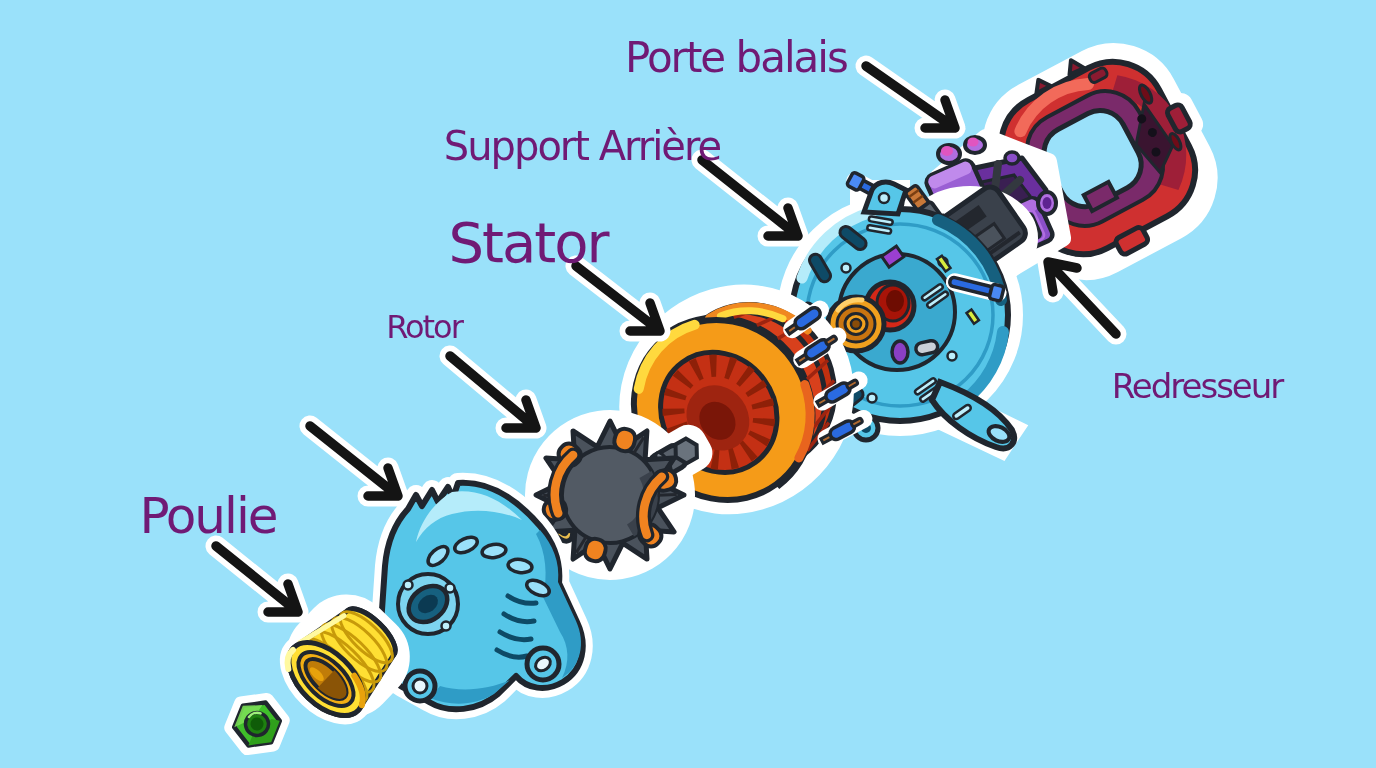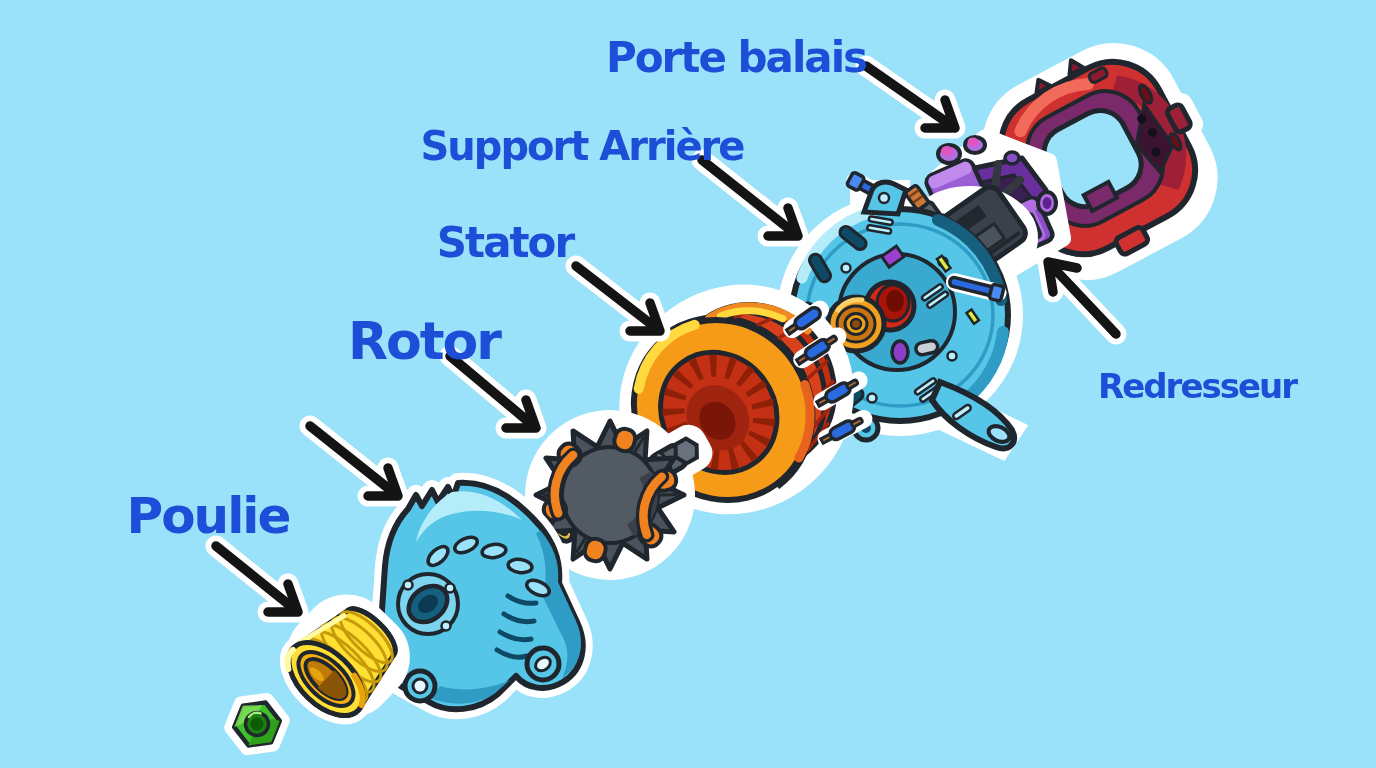--- a/index.html
+++ b/index.html
@@ -1,21 +1,21 @@
 <!DOCTYPE html>
 <html><head>
 <meta charset="utf-8">
 <style>
   html,body{margin:0;padding:0;background:#9ae1fa;}
   .stage{position:relative;width:1376px;height:768px;background:#9ae1fa;overflow:hidden;
          font-family:"DejaVu Sans",sans-serif;}
   .stage svg{position:absolute;left:0;top:0;}
   .label{position:absolute;transform:translate(-50%,-50%);
-         font-family:"DejaVu Sans",sans-serif;font-weight:bold;font-size:40px;
-         letter-spacing:-2px;color:#1d4ed8;white-space:nowrap;}
+         font-family:"DejaVu Sans",sans-serif;font-weight:normal;font-size:40px;
+         letter-spacing:-2px;color:#701a75;white-space:nowrap;}
 </style>
 </head>
 <body>
 
 <div class="stage">
 
 <svg width="1376" height="768" viewBox="0 0 1376 768">
 
   <g transform="translate(1098,158) rotate(-28)">
     <rect x="-96" y="-94" width="192" height="196" rx="60" fill="#fff" stroke="#fff" stroke-width="16"></rect>
@@ -360,18 +360,18 @@
     </g>
     <g>
       <path d="M1116 334 L1048 262 M1053 292 L1048 262 L1077 268" stroke="#ffffff" stroke-width="21"></path>
       <path d="M1116 334 L1048 262 M1053 292 L1048 262 L1077 268" stroke="#141414" stroke-width="9.5"></path>
     </g>
   </g>
 </svg>
 
 <div class="label" style="left:736px;top:57px;font-size:42px">Porte balais</div>
 <div class="label" style="left:582px;top:146px">Support Arrière</div>
-<div class="label" style="left:505px;top:242px;font-size:42px">Stator</div>
-<div class="label" style="left:424px;top:341px;font-size:52px">Rotor</div>
+<div class="label" style="left:528px;top:242px;font-size:56px">Stator</div>
+<div class="label" style="left:424px;top:327px;font-size:32px">Rotor</div>
 <div class="label" style="left:208px;top:516px;font-size:50px">Poulie</div>
 <div class="label" style="left:1197px;top:386px;font-size:34px">Redresseur</div>
 
 </div>
 
 </body></html>

